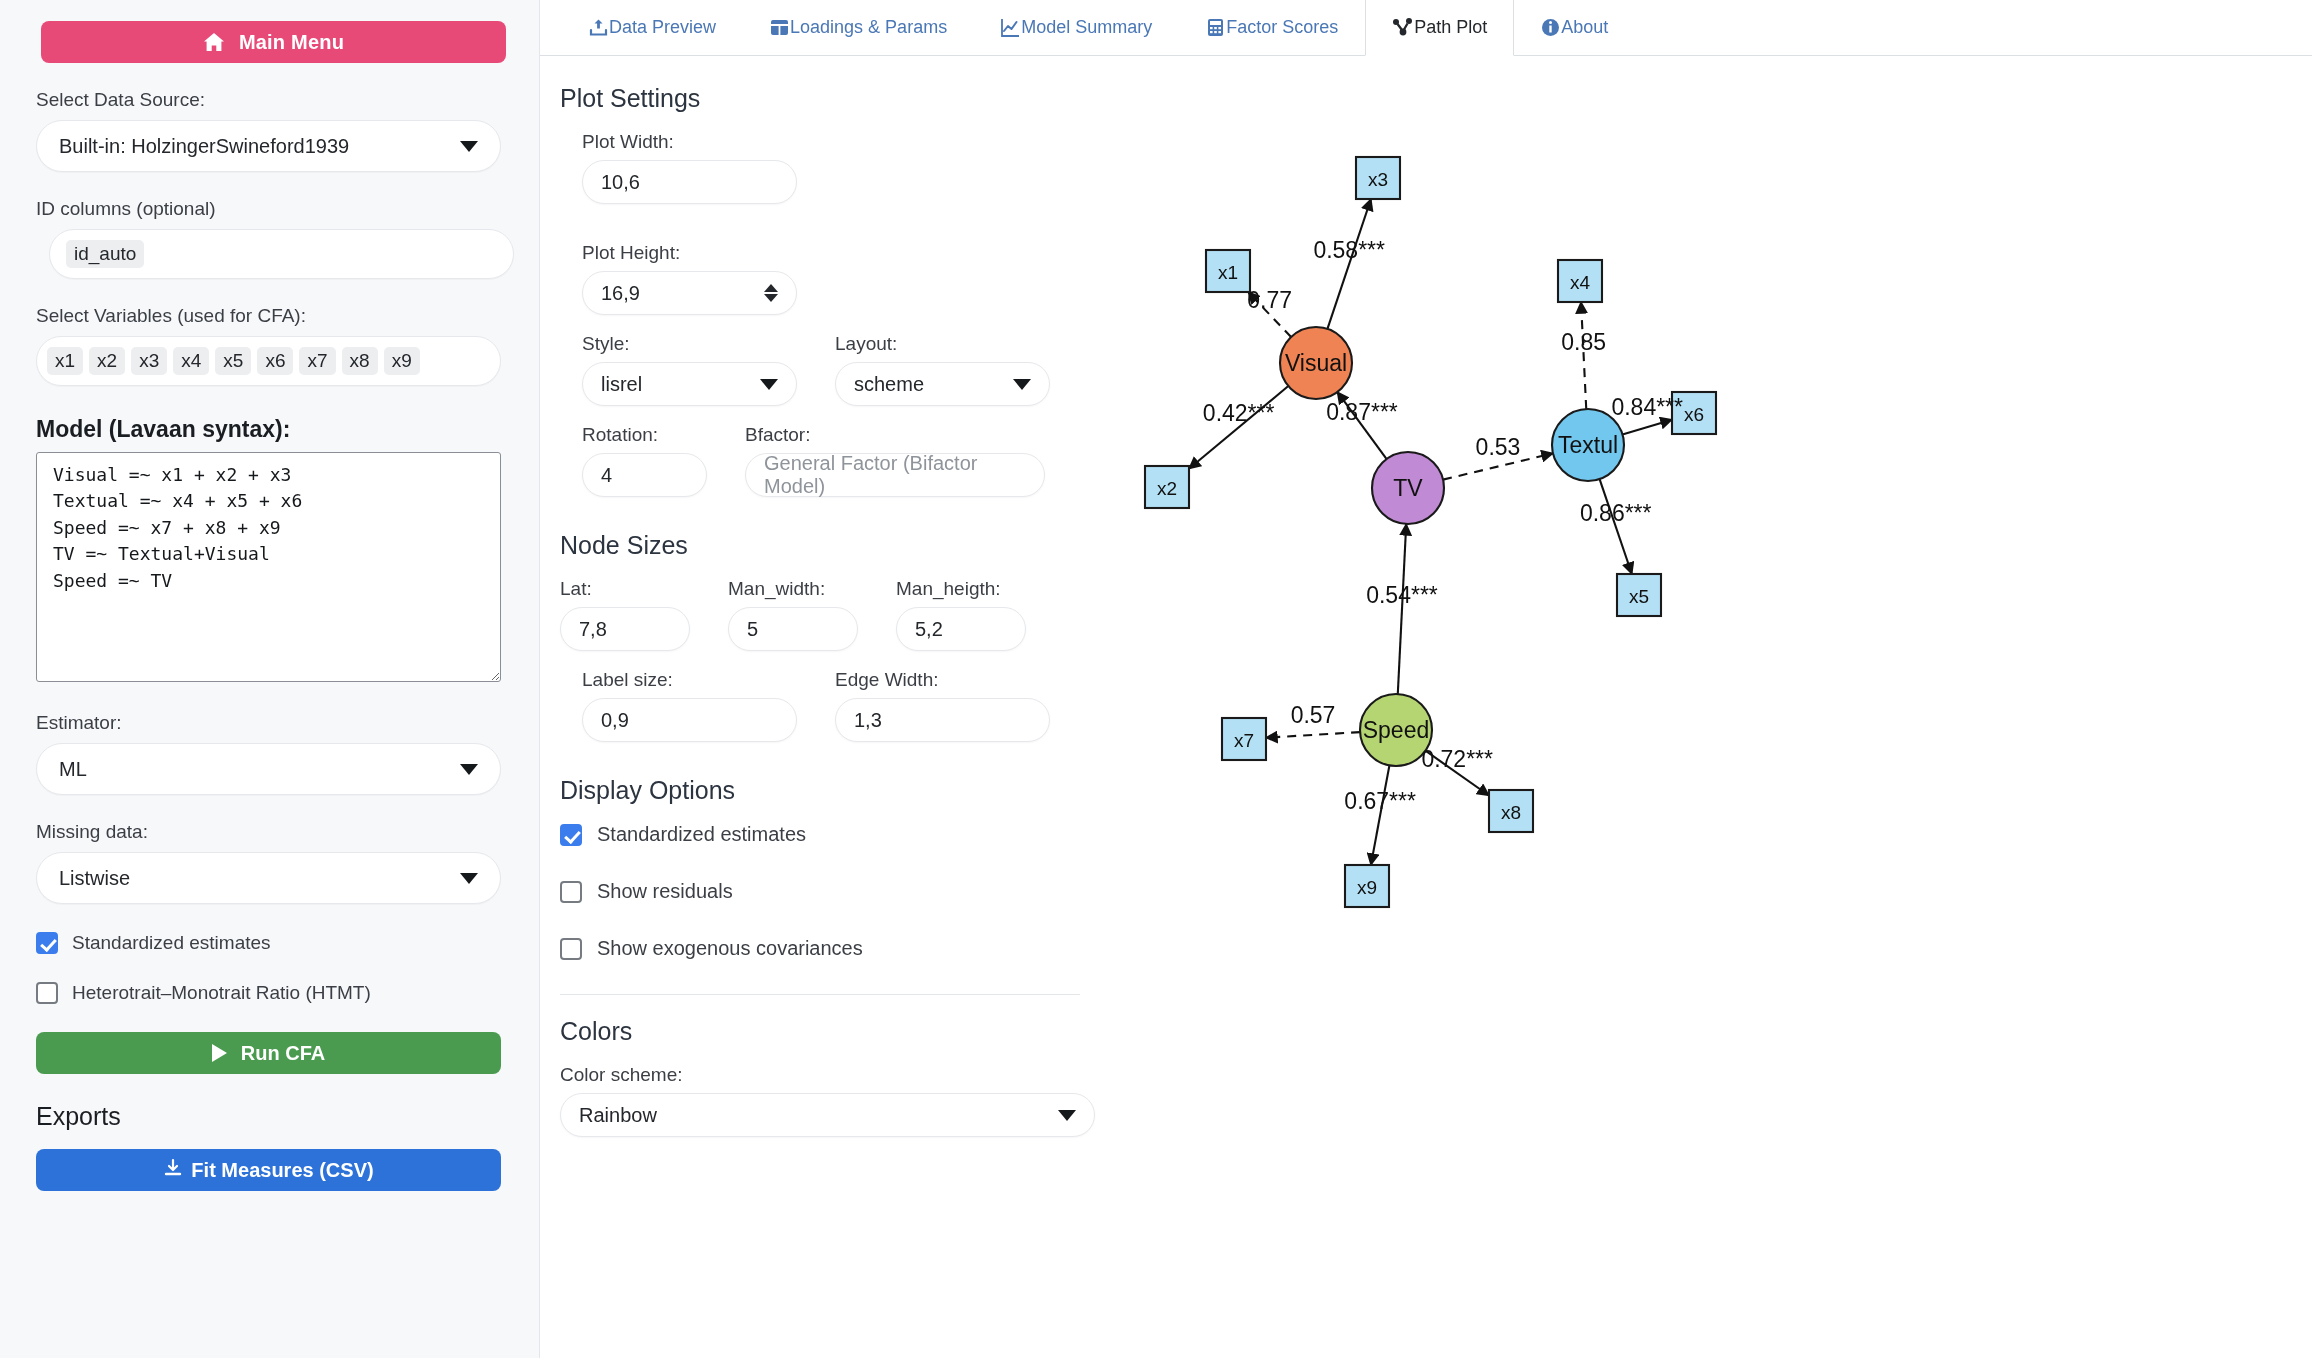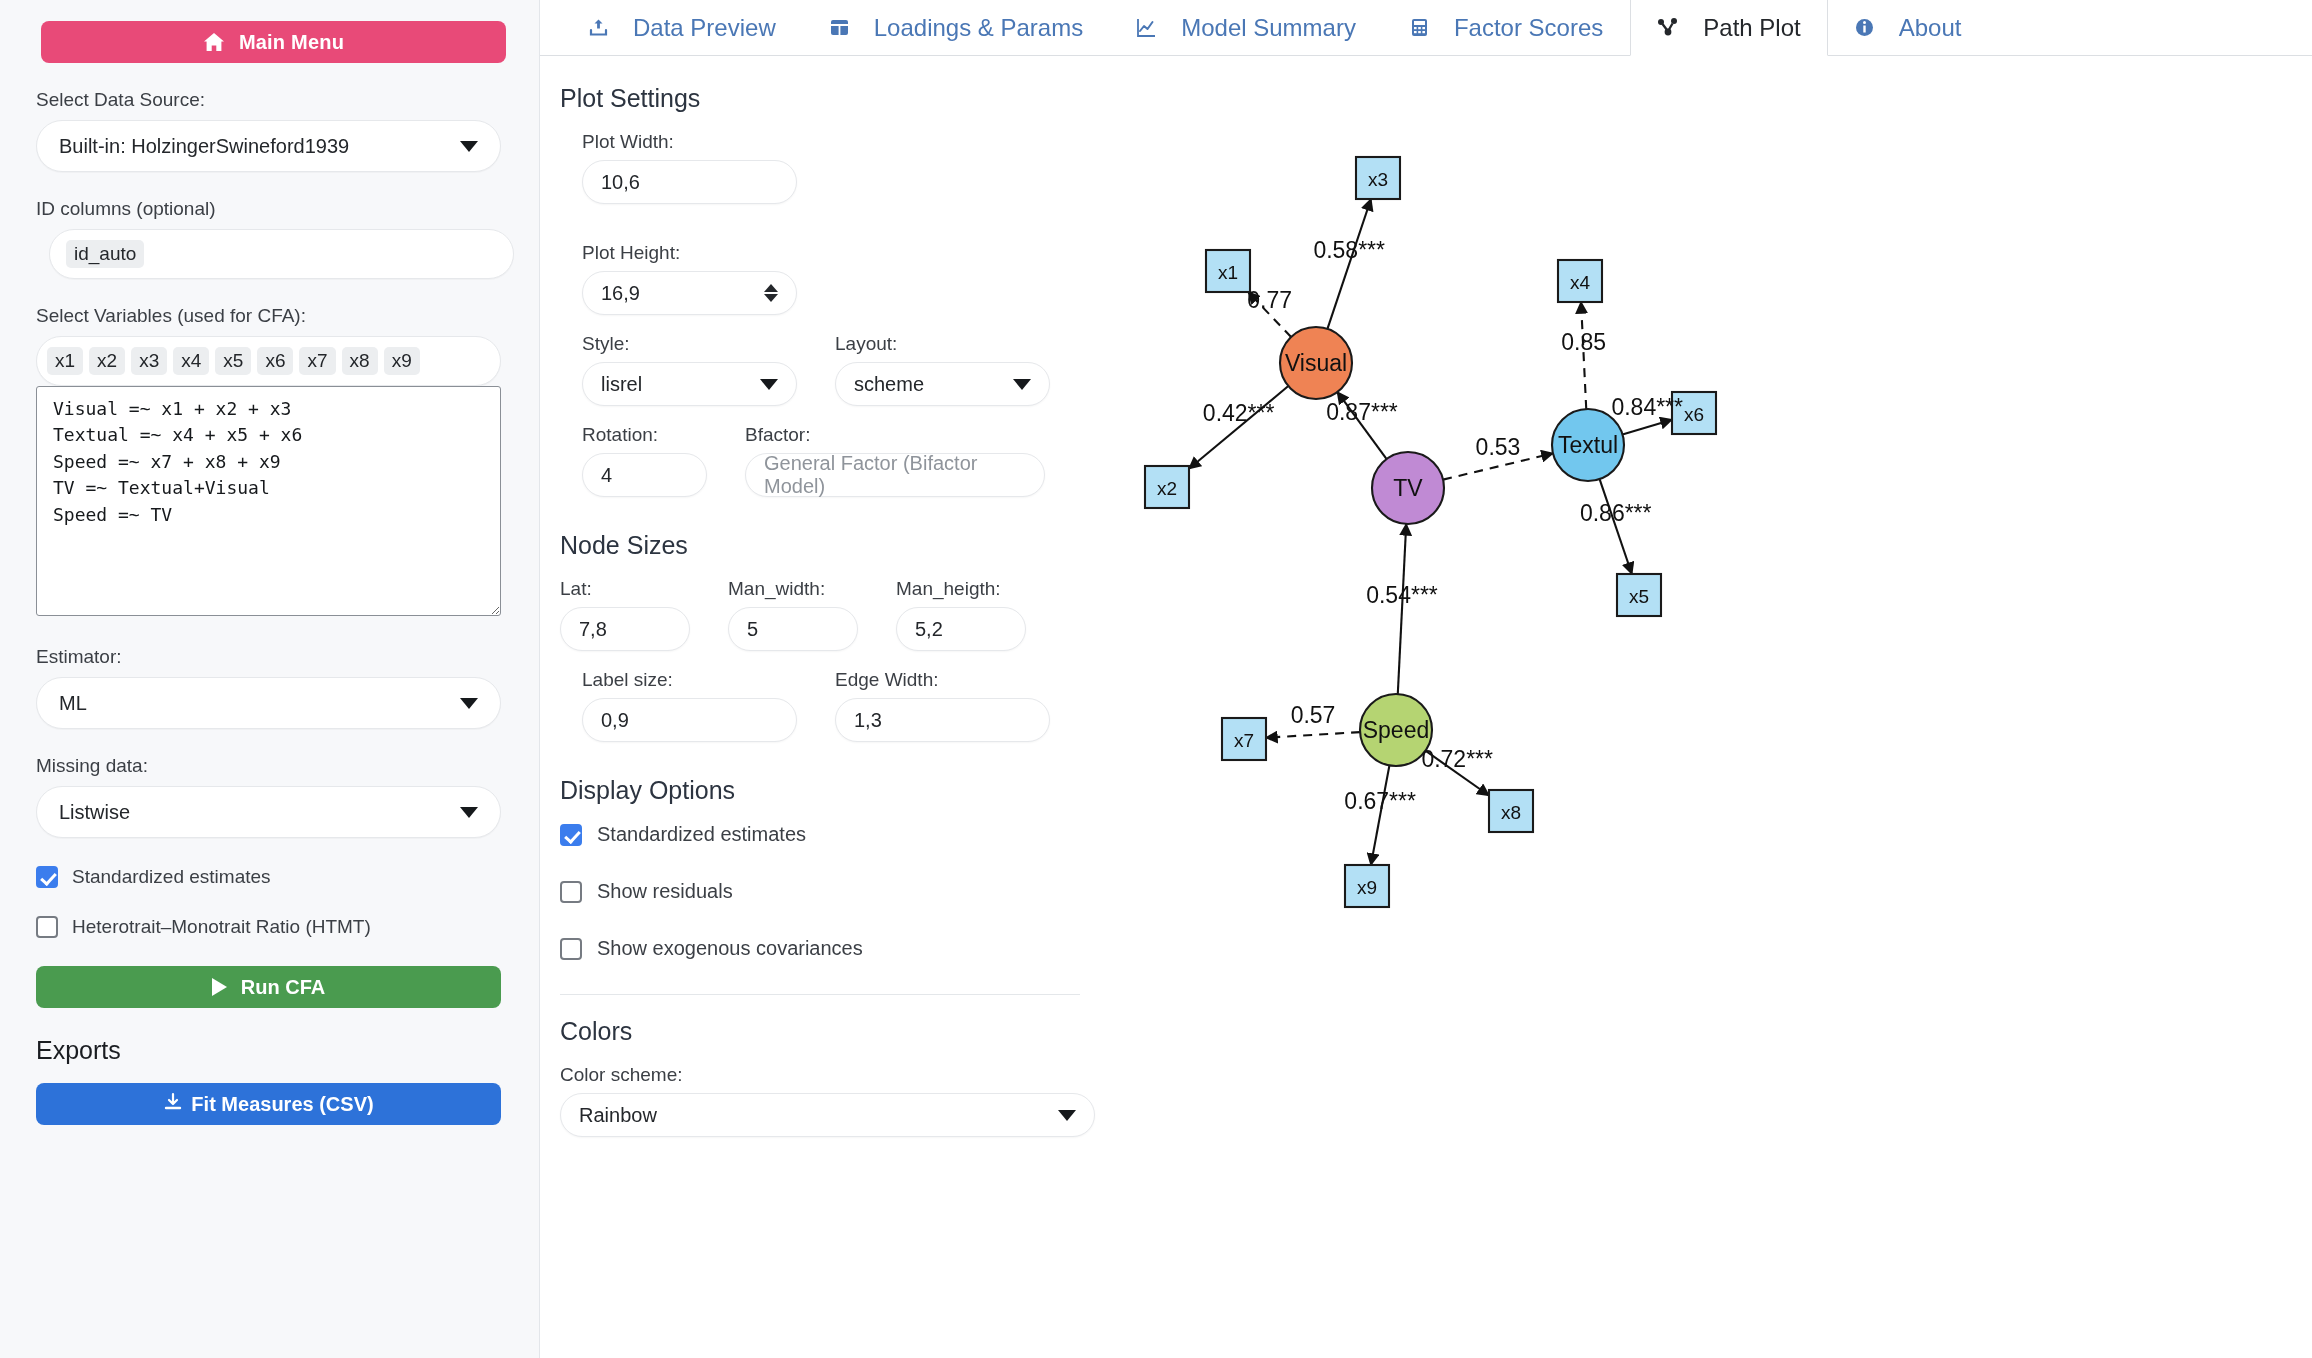--- a/index.html
+++ b/index.html
@@ -153,23 +153,23 @@
   
   .main { flex: 1; height: 1358px; position: relative; overflow: hidden; background:#fff; }
   .tabbar {
     height: 56px;
     border-bottom: 1px solid #dcdfe3;
     display: flex; align-items: stretch;
     padding-left: 22px;
     background: #fff;
   }
   .tab {
-    display: flex; align-items: center; gap: 24px;
+    display: flex; align-items: center; gap: 0;
     padding: 0 26px;
-    font-size: 24px;
+    font-size: 18px;
     color: #4a77b5;
     cursor: pointer;
     border-right: 1px solid transparent;
     white-space: nowrap;
   }
   .tab.active {
     color: #24272b;
     background: #fff;
     border-left: 1px solid #dcdfe3;
     border-right: 1px solid #dcdfe3;
@@ -256,20 +256,21 @@
       <span class="token">x2</span>
       <span class="token">x3</span>
       <span class="token">x4</span>
       <span class="token">x5</span>
       <span class="token">x6</span>
       <span class="token">x7</span>
       <span class="token">x8</span>
       <span class="token">x9</span>
     </div>
 
+    <div class="field-label bold">Model (Lavaan syntax):</div>
     <textarea class="model-area" style="">Visual =~ x1 + x2 + x3
 Textual =~ x4 + x5 + x6
 Speed =~ x7 + x8 + x9
 TV =~ Textual+Visual
 Speed =~ TV</textarea>
 
     <div class="field-label">Estimator:</div>
     <div class="select-box">
       <span>ML</span>
       <span class="caret"></span>

